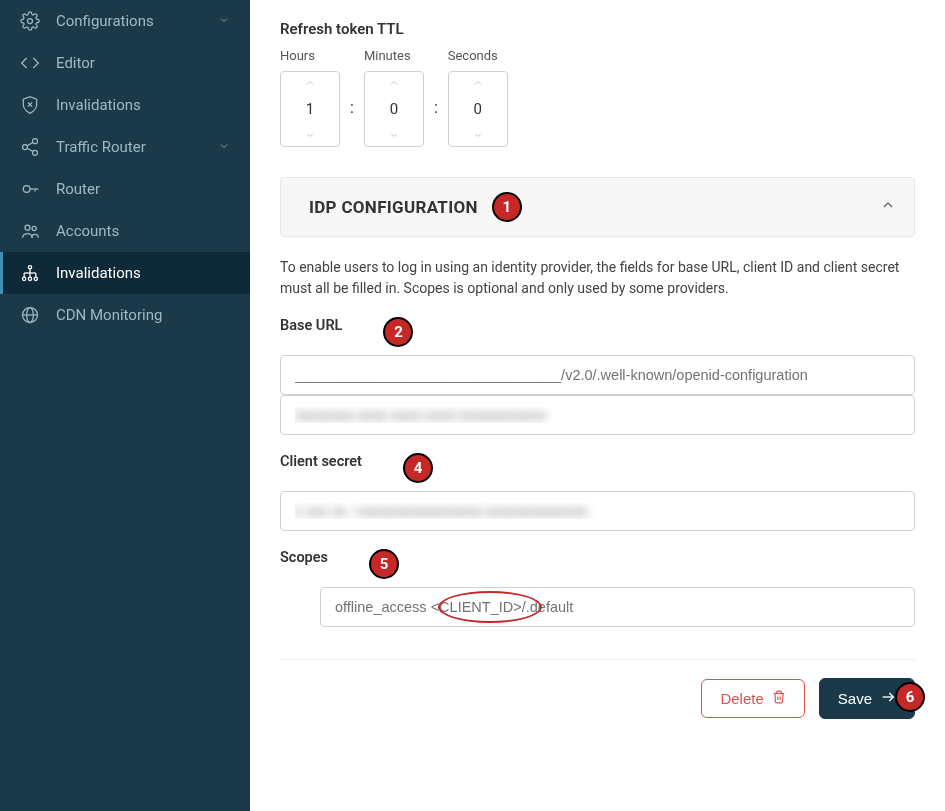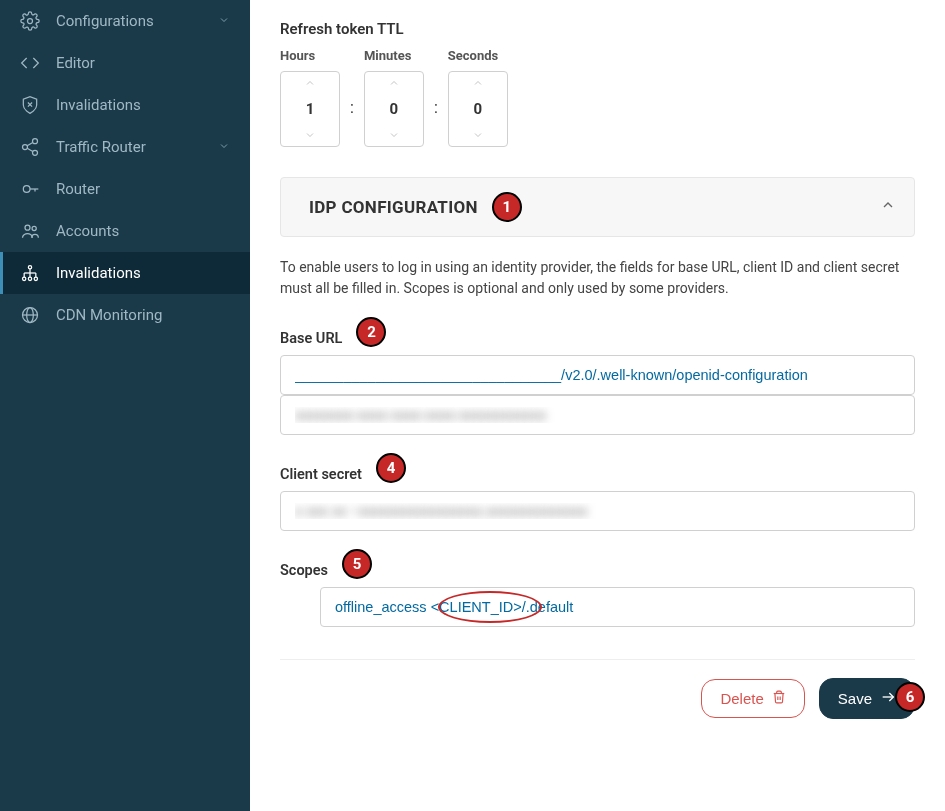--- a/index.html
+++ b/index.html
@@ -7,39 +7,39 @@
 .sidebar { width: 250px; background: #1a3a4a; color: #a0b8c4; height: 100%; padding-top: 0; }
 .sidebar-item { display: flex; align-items: center; padding: 11px 20px; cursor: pointer; font-size: 15px; position: relative; }
 .sidebar-item.active { background: #0e2a38; color: #fff; border-left: 3px solid #3d8fb8; padding-left: 17px; }
 .sidebar-item .icon { width: 20px; height: 20px; margin-right: 16px; display: flex; align-items: center; justify-content: center; }
 .sidebar-item .chevron { position: absolute; right: 20px; }
 .sidebar-item svg { stroke: currentColor; fill: none; stroke-width: 1.5; }
 .main { flex: 1; background: #f5f5f5; overflow: auto; position: relative; }
 .content-card { background: #fff; margin: 0; padding: 0 30px 30px 30px; height: 100%; }
 .section-label { font-weight: 600; color: #333; font-size: 15px; margin-top: 8px; margin-bottom: 10px; }
 .ttl-row { display: flex; align-items: center; gap: 8px; margin-top: 6px; }
-.ttl-group { display: flex; flex-direction: column; font-weight: bold; }
+.ttl-group { display: flex; flex-direction: column; }
 .ttl-unit-label { font-size: 13px; color: #555; margin-bottom: 8px; }
 .number-stepper { border: 1px solid #d0d0d0; border-radius: 4px; width: 60px; background: #fff; display: flex; flex-direction: column; align-items: center; }
 .number-stepper .step-btn { width: 100%; height: 22px; display: flex; align-items: center; justify-content: center; cursor: pointer; color: #888; }
 .number-stepper .step-val { width: 100%; text-align: center; font-size: 15px; color: #333; padding: 6px 0; }
 .ttl-colon { font-size: 16px; color: #333; padding: 0 2px; margin-top: 20px; }
 .panel { margin-top: 30px; border-radius: 4px; }
 .panel-header { background: #f7f7f7; border: 1px solid #e6e6e6; border-radius: 4px; padding: 14px 18px; display: flex; align-items: center; justify-content: space-between; position: relative; }
 .panel-title { font-weight: 700; font-size: 17px; color: #333; letter-spacing: 0.3px; margin-left: 10px; }
 .panel-body { padding: 20px 0 0 0; }
 .help-text { font-size: 14px; color: #444; line-height: 1.5; margin-bottom: 8px; }
-.field-label { font-weight: 600; font-size: 14.5px; color: #333; margin-top: 18px; margin-bottom: 8px; display: flex; align-items: flex-end; }
-.text-input { width: 100%; border: 1px solid #d0d0d0; border-radius: 4px; padding: 11px 14px; font-size: 14.5px; color: #0369a1; background: #fff; }
+.field-label { font-weight: 600; font-size: 14.5px; color: #333; margin-top: 18px; margin-bottom: 8px; display: flex; align-items: flex-start; gap: 27px; }
+.text-input { width: 100%; border: 1px solid #d0d0d0; border-radius: 4px; padding: 11px 14px; font-size: 14.5px; color: #737373; background: #fff; }
 .text-input.blurred { color: transparent; text-shadow: 0 0 8px rgba(0,0,0,0.55); user-select: none; }
 .circled-num { display: inline-flex; align-items: center; justify-content: center; width: 30px; height: 30px; border-radius: 50%; background: #c62828; border: 2.5px solid #000; color: #fff; font-weight: 700; font-size: 15px; margin-left: 14px; flex-shrink: 0; }
 .ellipse-ring { position: absolute; border: 2.5px solid #c62828; border-radius: 50%; pointer-events: none; }
 hr.divider { border: none; border-top: 1px solid #eee; margin: 32px 0 18px 0; }
 .footer-actions { display: flex; justify-content: flex-end; gap: 14px; align-items: center; position: relative; }
-.btn { border-radius: 14px; padding: 10px 18px; font-size: 15px; font-weight: 500; cursor: pointer; display: inline-flex; align-items: center; gap: 8px; }
+.btn { border-radius: 6px; padding: 10px 18px; font-size: 15px; font-weight: 500; cursor: pointer; display: inline-flex; align-items: center; gap: 8px; }
 .btn-delete { background: #fff; border: 1.5px solid #d9534f; color: #d9534f; }
 .btn-save { background: #1a3a4a; border: 1.5px solid #1a3a4a; color: #fff; }
 .scopes-wrap { position: relative; margin-left: 40px; }
 .chev { width: 12px; height: 12px; }
 </style>
 </head>
 <body>
 
 <aside class="sidebar">
   <div class="sidebar-item">

